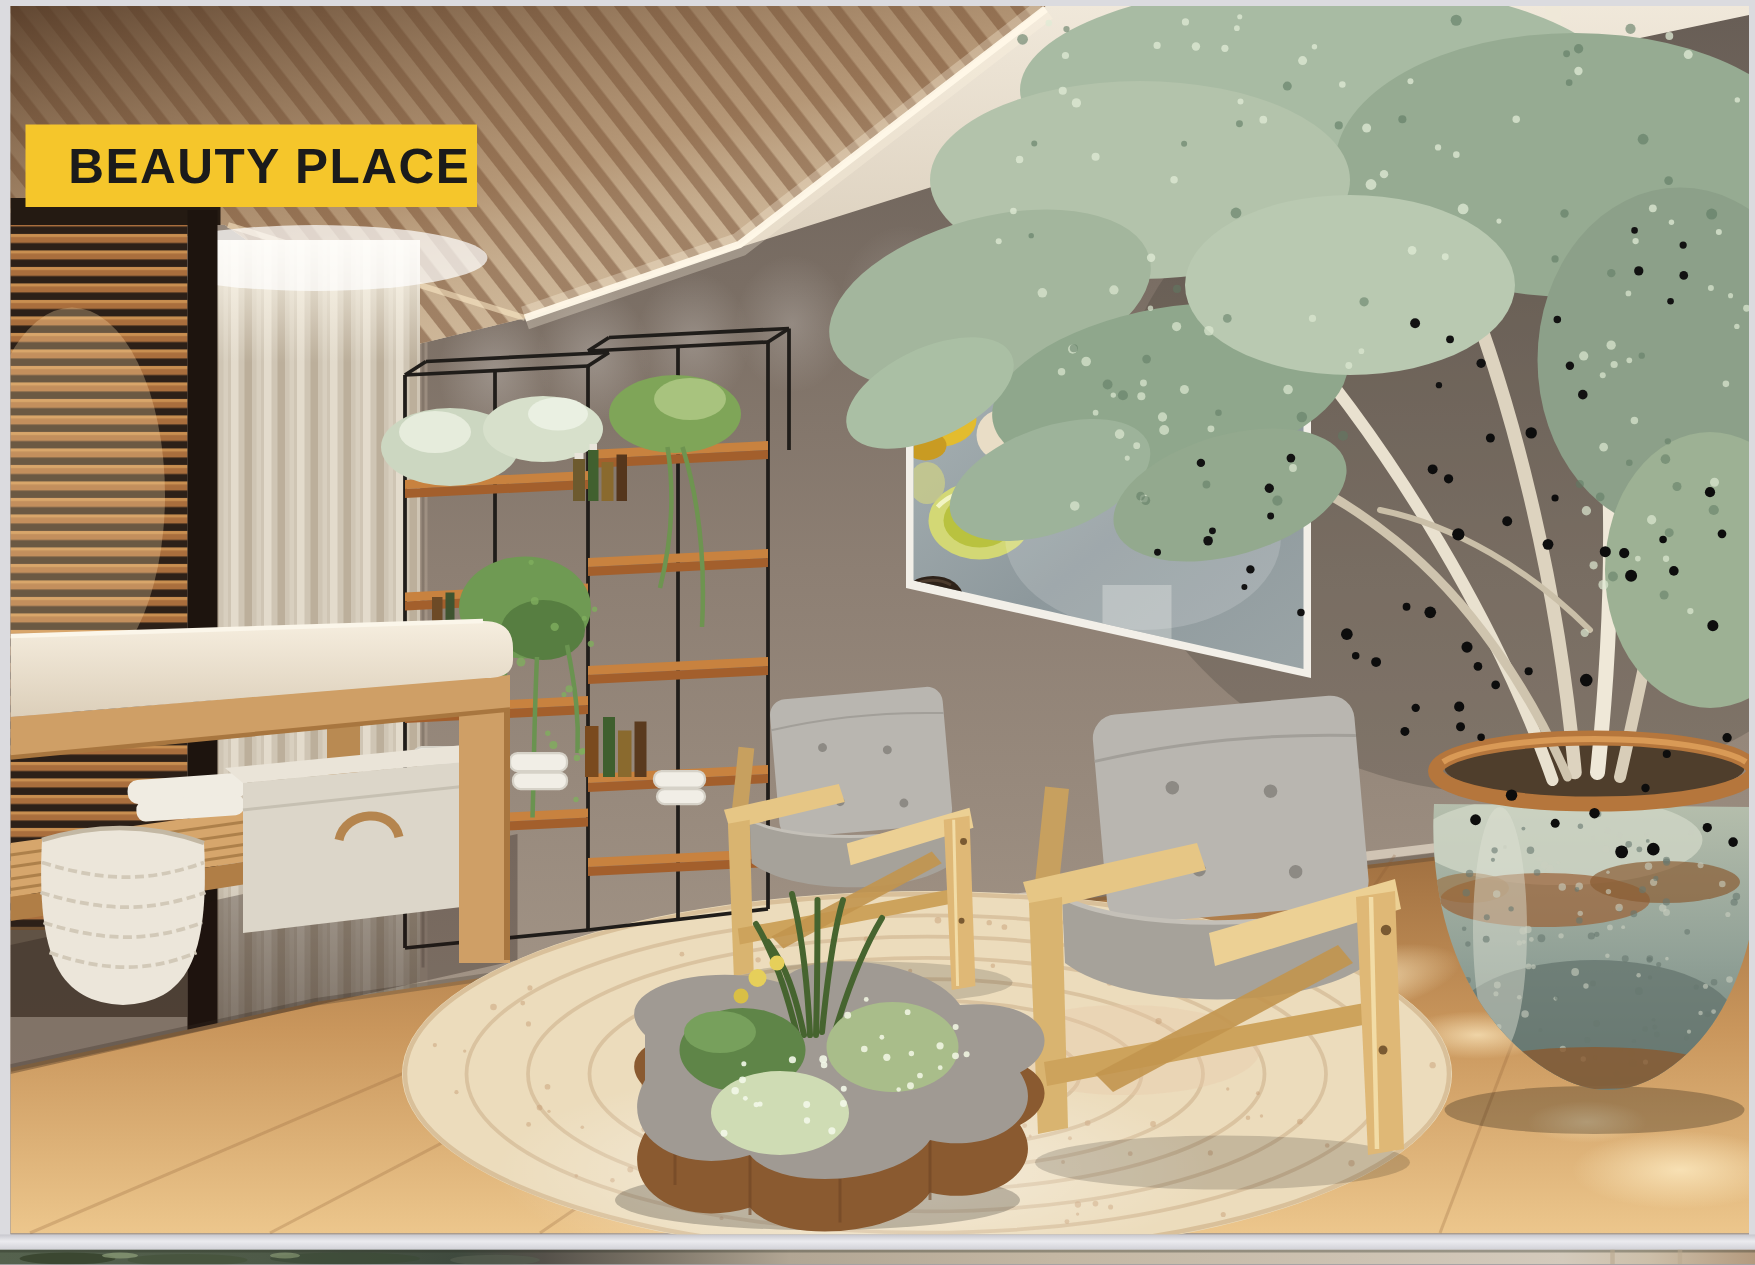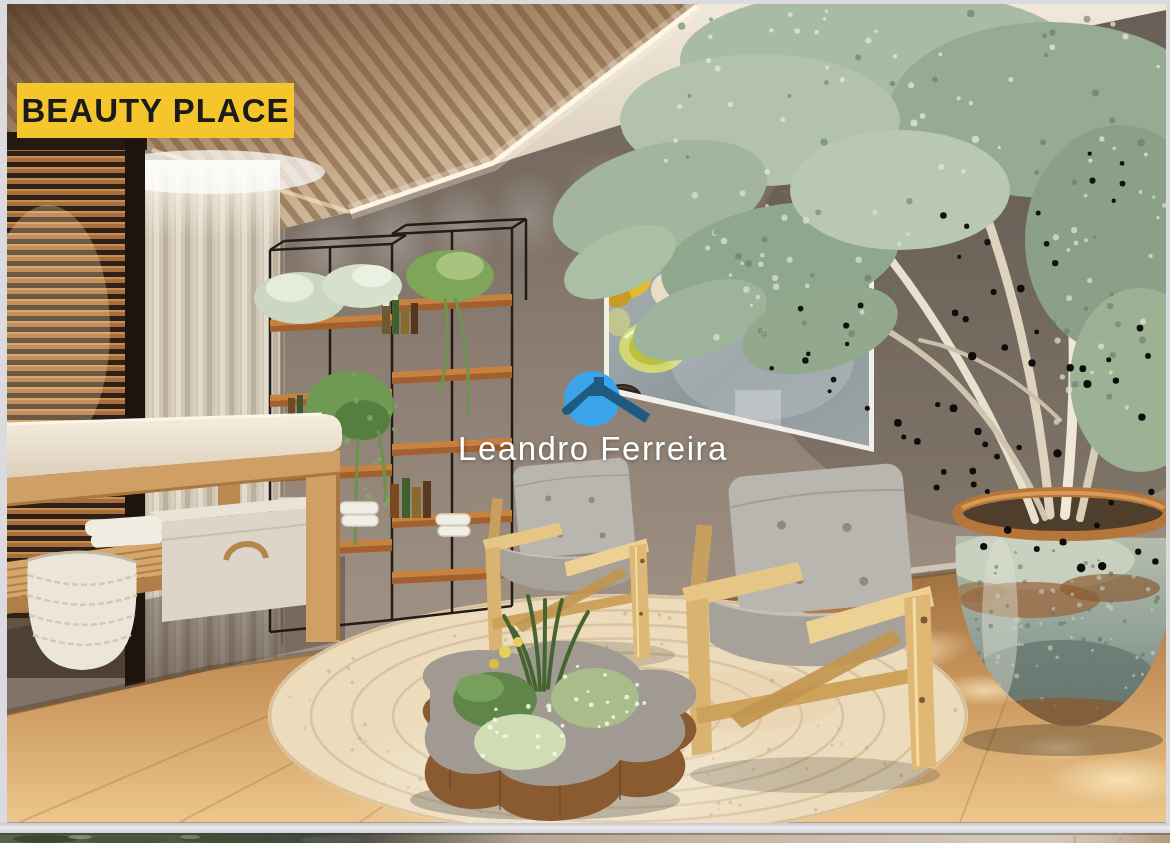--- a/index.html
+++ b/index.html
@@ -899,31 +899,24 @@
             <circle cx="847.1" cy="344.0" r="2.3" fill="#121212" opacity="1"></circle>
             <circle cx="800.6" cy="308.6" r="2.8" fill="#121212" opacity="1"></circle>
             <circle cx="805.4" cy="360.5" r="3.2" fill="#121212" opacity="1"></circle>
             <circle cx="833.6" cy="379.6" r="2.8" fill="#121212" opacity="1"></circle>
             <circle cx="846.2" cy="325.5" r="3.1" fill="#121212" opacity="1"></circle>
             <circle cx="860.6" cy="305.4" r="2.9" fill="#121212" opacity="1"></circle>
           </g>
       </g>
     </svg>
 
-    <div class="badge" style="background-color: rgb(245, 198, 43);">
+    <div class="badge" style="background-color: rgb(245, 198, 43); padding-left: 24px;">
       <span style="color: rgb(27, 27, 27);">BEAUTY PLACE</span>
     </div>
 
-    <div class="watermark">
-      <svg class="wm-logo" viewBox="0 0 94 62" xmlns="http://www.w3.org/2000/svg" overflow="visible">
-        <circle cx="34" cy="31" r="28" fill="#3BA4E8"></circle>
-        <path d="M4,41 L30,19 L36,14 L36,9 L46,9 L46,17 L92,46 L87,55 L45,28 L31,28 L12,46 Q4,49 4,41 Z" fill="#1E5B80"></path>
-      </svg>
-      <div class="wm-text" style="color: rgb(255, 255, 255);">Leandro Ferreira</div>
-    </div>
   </div>
 
   <div class="gallery-gap"></div>
   <svg class="next-photo" viewBox="0 0 1170 10" preserveAspectRatio="none" xmlns="http://www.w3.org/2000/svg">
     <defs>
       <linearGradient id="gStrip" x1="0" y1="0" x2="1" y2="0">
         <stop offset="0" stop-color="#55624e"></stop>
           <stop offset=".15" stop-color="#4e5a48"></stop>
         <stop offset=".26" stop-color="#3f4a3e"></stop>
           <stop offset=".31" stop-color="#55514a"></stop>

